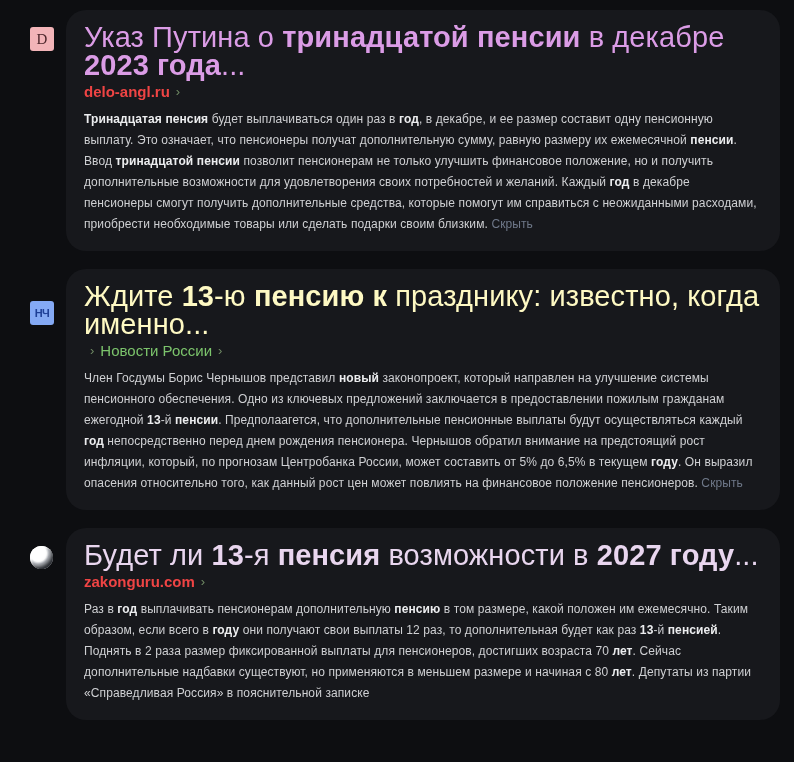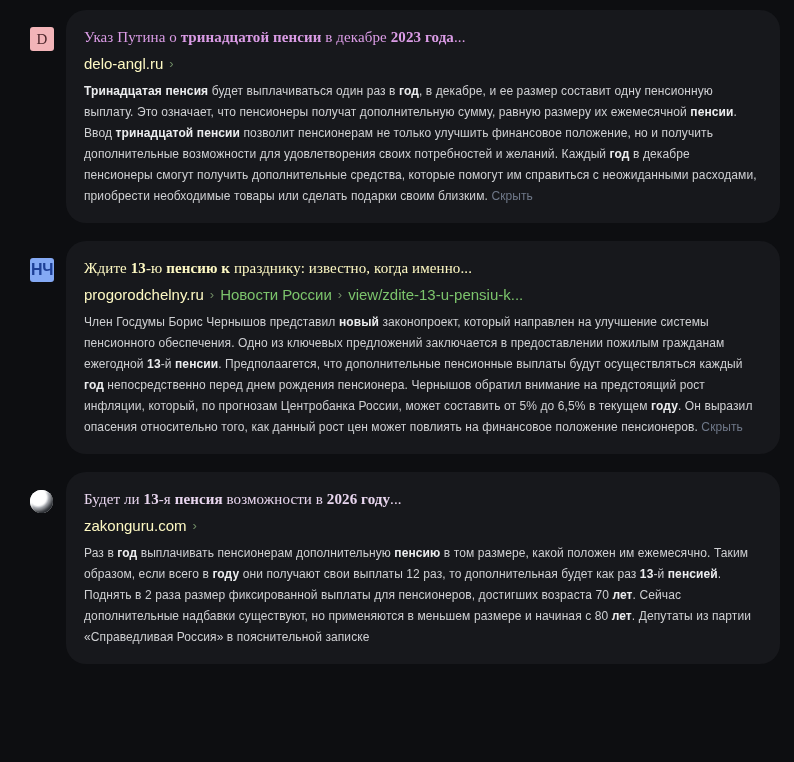--- a/index.html
+++ b/index.html
@@ -11,42 +11,42 @@
   }
   .results{display:flex;flex-direction:column;gap:18px;padding-top:10px;}
   .result-row{display:flex;align-items:stretch;}
   .fav-col{width:66px;flex:0 0 66px;padding-top:17px;box-sizing:border-box;}
   .favicon{
     width:24px;height:24px;margin-left:30px;border-radius:3px;
     display:flex;align-items:center;justify-content:center;
     font-size:15px;font-weight:400;line-height:1;
   }
   .favicon.serif{font-family:"Liberation Serif",serif;}
-  .favicon.sans-bold{font-weight:700;font-size:16px;letter-spacing:-0.5px;font-family:"Liberation Sans",sans-serif;}
+  .favicon.sans-bold{font-weight:700;font-size:11px;letter-spacing:-0.5px;font-family:"Liberation Sans",sans-serif;margin-top:15px;}
   .favicon.sphere{
     width:23px;height:23px;border-radius:50%;margin-top:1px;
     background:radial-gradient(circle at 36% 32%, #ffffff 0 38%, #c9ccd2 50%, #f4f5f7 64%);
     box-shadow:inset -4px -5px 4px -2px rgba(23,26,32,0.95), inset 2px 2px 1px 0 #ffffff;
   }
   .card{
     flex:1;margin-right:14px;
     background:#17181c;border-radius:20px;
     padding:13px 20px 16px 18px;
     box-sizing:border-box;
   }
   .title{
-    display:block;font-size:15px;line-height:28px;font-weight:400;
-    text-decoration:none;cursor:pointer;letter-spacing:0.1px;font-family:Liberation Serif, serif;
+    display:block;font-size:29px;line-height:28px;font-weight:400;
+    text-decoration:none;cursor:pointer;letter-spacing:0.1px;
   }
   .title b{font-weight:700;}
   .breadcrumb{
     margin-top:3px;font-size:15px;line-height:20px;cursor:pointer;
     display:flex;align-items:center;flex-wrap:wrap;
   }
-  .bc-domain{color:#fef9c3;font-weight:400;}
+  .bc-domain{color:#ef4444;font-weight:700;}
   .bc-sep{color:#6f8a64;padding:0 6px;font-size:13px;}
   .bc-path{color:#7cc46c;font-weight:400;}
   .badge{
     margin-left:12px;background:#3a4150;color:#e4e7ee;
     font-size:14px;line-height:16px;padding:4px 9px;border-radius:6px;
     white-space:nowrap;
   }
   .snippet{
     margin-top:7px;font-size:12px;line-height:21px;color:#cfd0d3;
     letter-spacing:0.1px;
@@ -72,36 +72,34 @@
     </div>
   </div>
 
   <div class="result-row">
     <div class="fav-col">
       <div class="favicon sans-bold" style="background: rgb(132, 169, 244); color: rgb(30, 63, 150);">НЧ</div>
     </div>
     <div class="card">
       <a class="title" style="color: #fef9c3;"><span>Ждите </span><b>13</b><span>-ю </span><b>пенсию к</b><span> празднику: известно, когда именно...</span></a>
       <div class="breadcrumb">
-          <span class="bc-domain">progorodchelny.ru</span>
           <span class="bc-sep">›</span>
           <span class="bc-path">Новости России</span>
           <span class="bc-sep">›</span>
-          <span class="bc-path">view/zdite-13-u-pensiu-k...</span>
         </div>
       <div class="snippet"><span>Член Госдумы Борис Чернышов представил </span><b>новый</b><span> законопроект, который направлен на улучшение системы пенсионного обеспечения. Одно из ключевых предложений заключается в предоставлении пожилым гражданам ежегодной </span><b>13</b><span>-й </span><b>пенсии</b><span>. Предполаагется, что дополнительные пенсионные выплаты будут осуществляться каждый </span><b>год</b><span> непосредственно перед днем рождения пенсионера. Чернышов обратил внимание на предстоящий рост инфляции, который, по прогнозам Центробанка России, может составить от 5% до 6,5% в текущем </span><b>году</b><span>. Он выразил опасения относительно того, как данный рост цен может повлиять на финансовое положение пенсионеров. </span><a class="hide-link">Скрыть</a></div>
     </div>
   </div>
 
   <div class="result-row">
     <div class="fav-col">
       <div class="favicon sphere"></div>
     </div>
     <div class="card">
-      <a class="title" style="color: rgb(233, 214, 239);"><span>Будет ли </span><b>13</b><span>-я </span><b>пенсия</b><span> возможности в </span><b>2026 году</b><span>...</span></a>
+      <a class="title" style="color: rgb(233, 214, 239);"><span>Будет ли </span><b>13</b><span>-я </span><b>пенсия</b><span> возможности в </span><b>2027 году</b><span>...</span></a>
       <div class="breadcrumb">
           <span class="bc-domain">zakonguru.com</span>
           <span class="bc-sep">›</span>
         </div>
       <div class="snippet"><span>Раз в </span><b>год</b><span> выплачивать пенсионерам дополнительную </span><b>пенсию</b><span> в том размере, какой положен им ежемесячно. Таким образом, если всего в </span><b>году</b><span> они получают свои выплаты 12 раз, то дополнительная будет как раз </span><b>13</b><span>-й </span><b>пенсией</b><span>. Поднять в 2 раза размер фиксированной выплаты для пенсионеров, достигших возраста 70 </span><b>лет</b><span>. Сейчас дополнительные надбавки существуют, но применяются в меньшем размере и начиная с 80 </span><b>лет</b><span>. Депутаты из партии «Справедливая Россия» в пояснительной записке</span></div>
     </div>
   </div>
 </div>
 
 </body></html>

